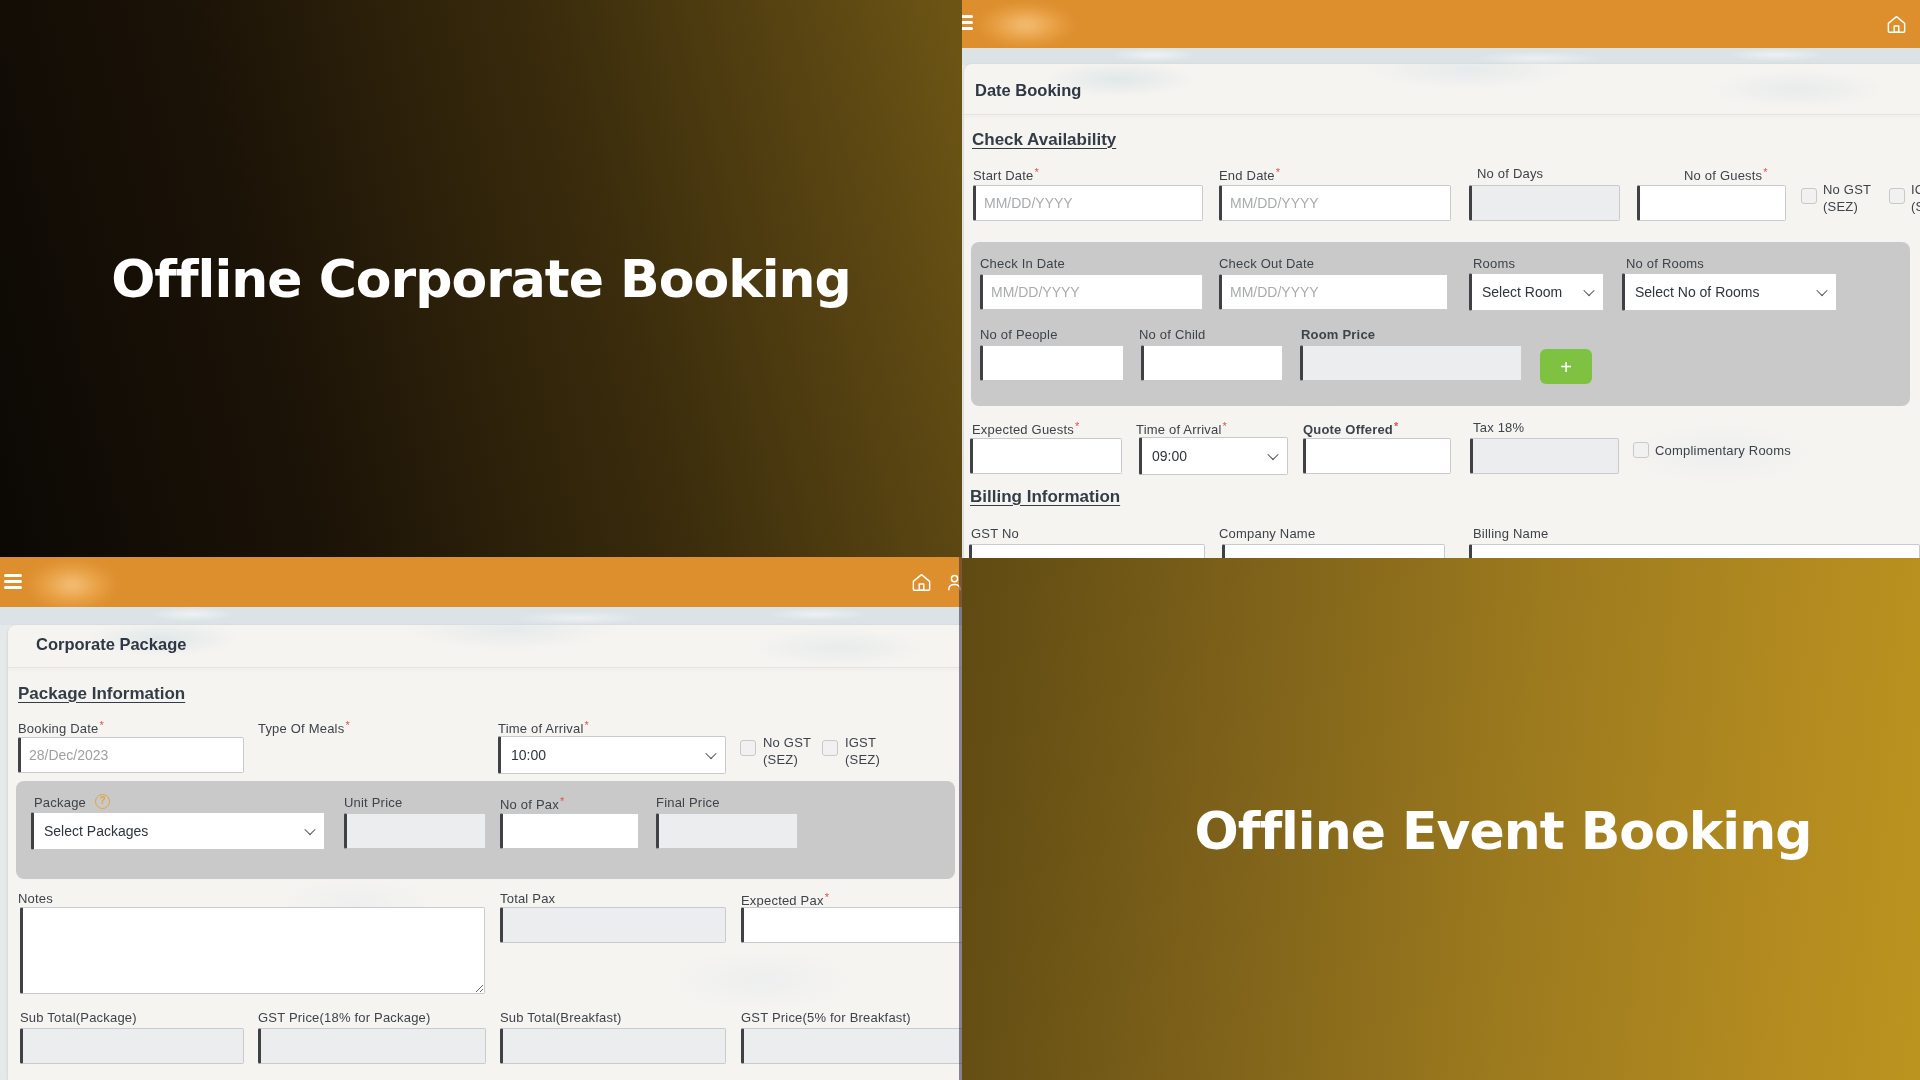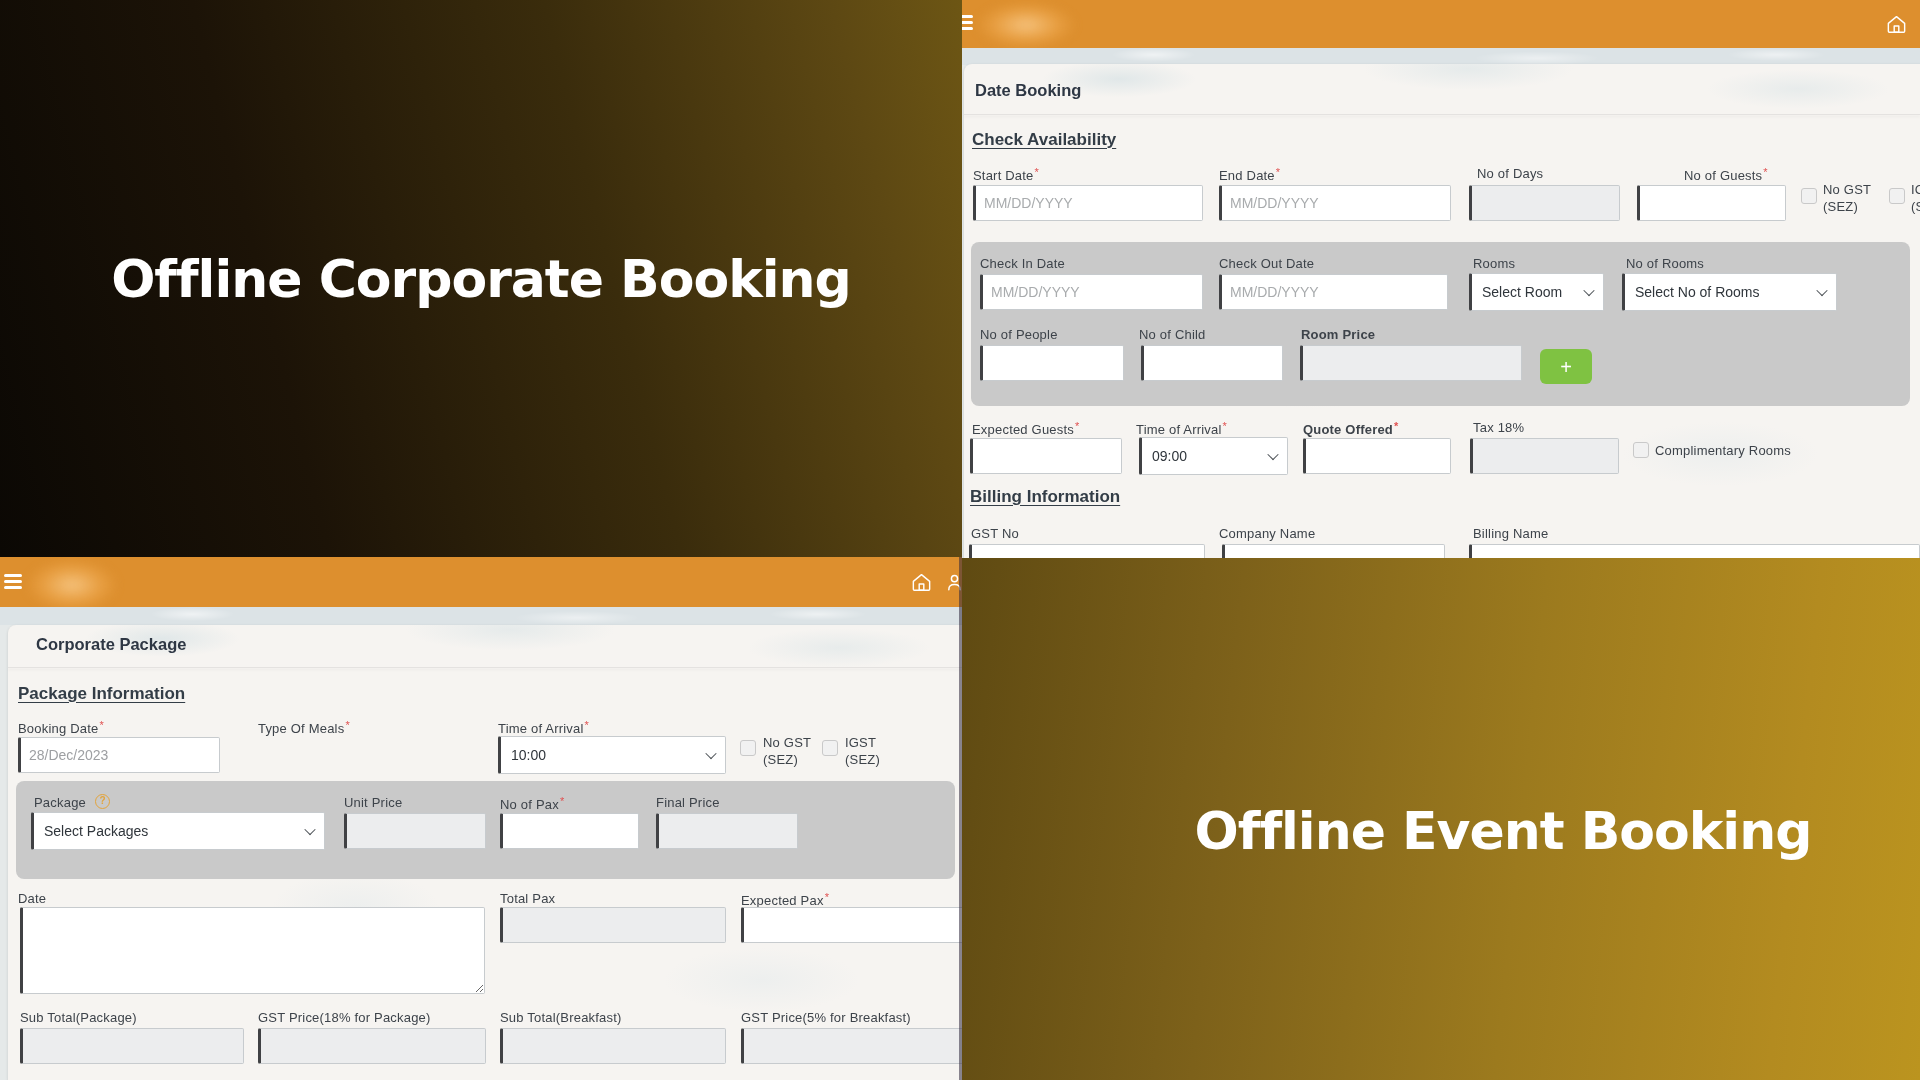--- a/index.html
+++ b/index.html
@@ -205,21 +205,21 @@
     </header>
     <div class="band" style="top:50px;height:18px;"></div>
     <div class="card" style="left:8px;top:68px;width:966px;height:455px;border-radius:8px 0 0 0;"></div>
 
     <div class="card-title" style="left:36px;top:78px;">Corporate Package</div>
     <div class="title-divider" style="left:8px;top:110px;width:954px;"></div>
 
     <div class="heading" style="left:18px;top:127px;">Package Information</div>
 
     <span class="lbl" style="left:18px;top:162px;"><i class="t">Booking Date</i><i class="req">*</i></span>
-    <input class="inp ghost" style="left: 18px; top: 180px; width: 202px;" readonly="" value="28/Dec/2023">
+    <input class="inp ghost" style="left: 18px; top: 180px; width: 226px;" readonly="" value="28/Dec/2023">
     <span class="lbl" style="left:258px;top:162px;"><i class="t">Type Of Meals</i><i class="req">*</i></span>
     <span class="lbl" style="left:498px;top:162px;"><i class="t">Time of Arrival</i><i class="req">*</i></span>
     <div class="sel" style="left:498px;top:179px;width:228px;">
         <i class="t">10:00</i>
         <i class="chev"></i>
       </div>
     <span class="cbx" style="left:740px;top:183px;"></span>
     <span class="cblbl" style="left:763px;top:178px;"><i>No GST</i><br><i>(SEZ)</i></span>
     <span class="cbx" style="left:822px;top:183px;"></span>
     <span class="cblbl" style="left:845px;top:178px;"><i>IGST</i><br><i>(SEZ)</i></span>
@@ -231,21 +231,21 @@
         <i class="t">Select Packages</i>
         <i class="chev"></i>
       </div>
     <span class="lbl" style="left:344px;top:238px;"><i class="t">Unit Price</i></span>
     <input class="inp dis" style="left: 344px; top: 256px; width: 142px;">
     <span class="lbl" style="left:500px;top:238px;"><i class="t">No of Pax</i><i class="req">*</i></span>
     <input class="inp" style="left: 500px; top: 256px; width: 139px;">
     <span class="lbl" style="left:656px;top:238px;"><i class="t">Final Price</i></span>
     <input class="inp dis" style="left: 656px; top: 256px; width: 142px;">
 
-    <span class="lbl" style="left:18px;top:334px;"><i class="t">Date</i></span>
+    <span class="lbl" style="left:18px;top:334px;"><i class="t">Notes</i></span>
     <textarea class="inp" style="left: 20px; top: 350px; width: 465px; height: 87px;"></textarea>
     <span class="lbl" style="left:500px;top:334px;"><i class="t">Total Pax</i></span>
     <input class="inp dis" style="left: 500px; top: 350px; width: 226px;">
     <span class="lbl" style="left:741px;top:334px;"><i class="t">Expected Pax</i><i class="req">*</i></span>
     <input class="inp" style="left: 741px; top: 350px; width: 230px;">
 
     <span class="lbl" style="left:20px;top:453px;"><i class="t">Sub Total(Package)</i></span>
     <input class="inp dis" style="left: 20px; top: 471px; width: 224px;">
     <span class="lbl" style="left:258px;top:453px;"><i class="t">GST Price(18% for Package)</i></span>
     <input class="inp dis" style="left: 258px; top: 471px; width: 228px;">

